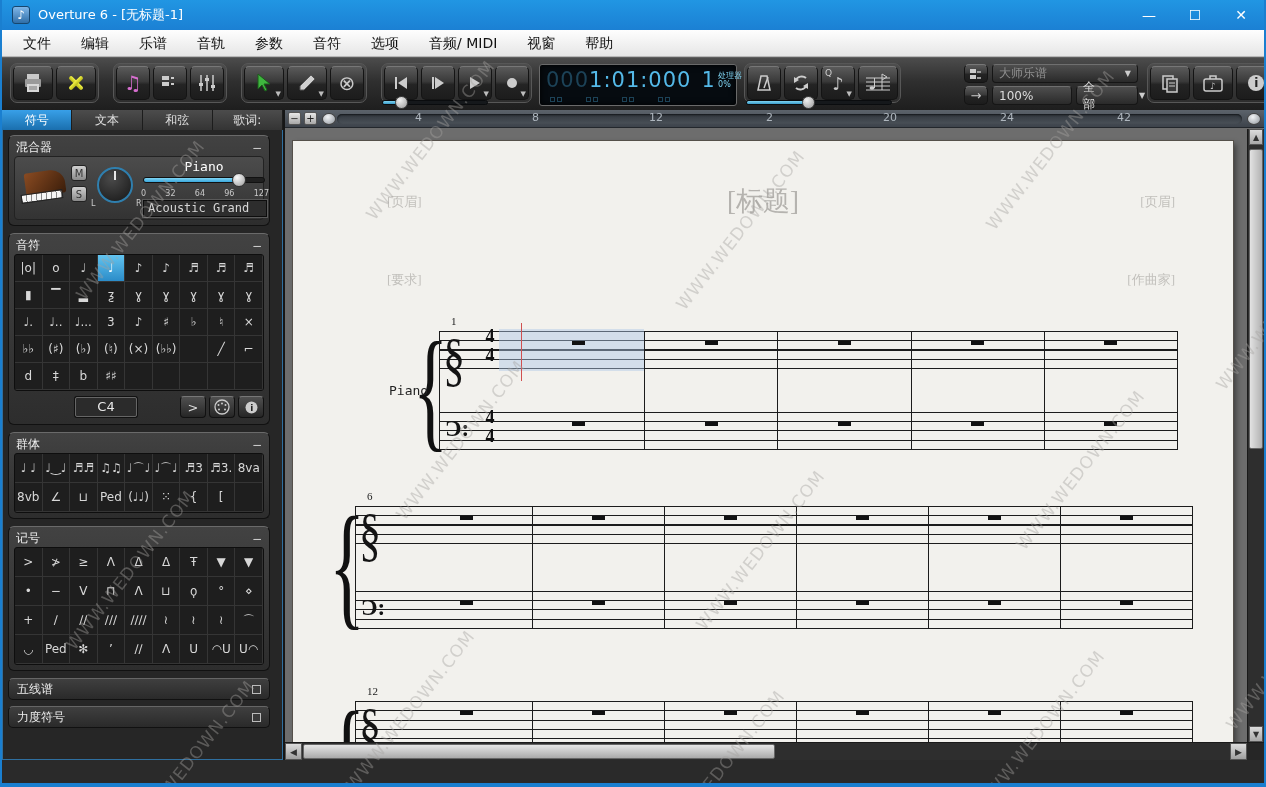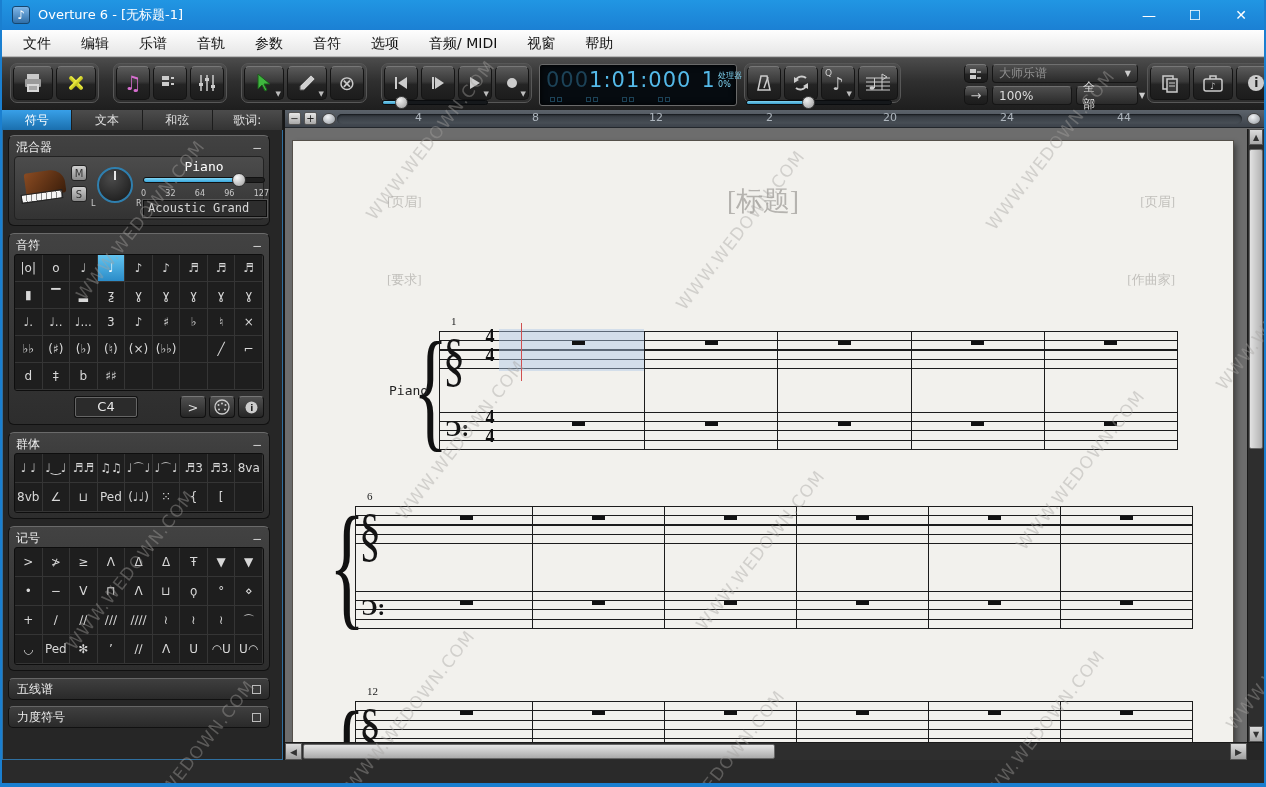--- a/index.html
+++ b/index.html
@@ -576,21 +576,21 @@
         <div class="ruler-btn">−</div>
         <div class="ruler-btn">+</div>
         <div class="ruler-knob"></div>
         <div class="ruler-strip" id="ruler-strip">
             <span style="left: 78px;">4</span>
             <span style="left: 195px;">8</span>
             <span style="left: 312px;">12</span>
             <span style="left: 429px;">2</span>
             <span style="left: 546px;">20</span>
             <span style="left: 663px;">24</span>
-            <span style="left: 780px;">44</span>
+            <span style="left: 780px;">42</span>
           </div>
         <div class="ruler-knob right"></div>
       </div>
       <div class="canvas">
         <div class="page" id="page">
           <span class="ph-text" style="left:94px;top:52px;">[页眉]</span>
           <span class="ph-text" style="right:58px;top:52px;">[页眉]</span>
           <div class="score-title">[标题]</div>
           <span class="ph-text" style="left:94px;top:130px;">[要求]</span>
           <span class="ph-text" style="right:58px;top:130px;">[作曲家]</span>

